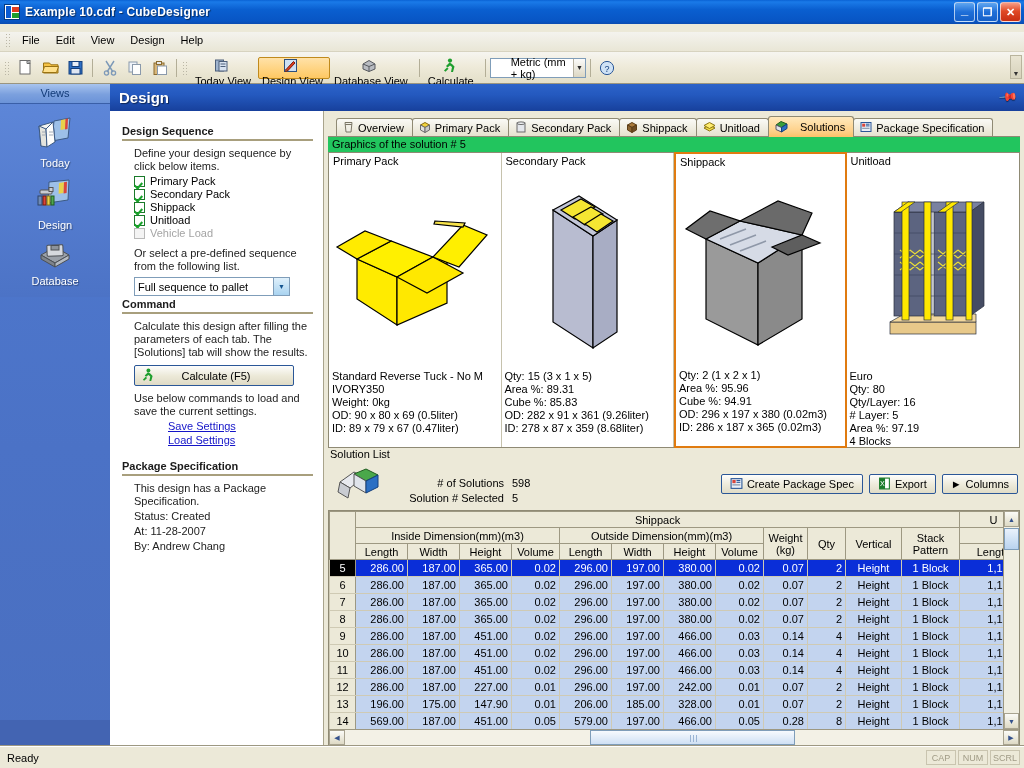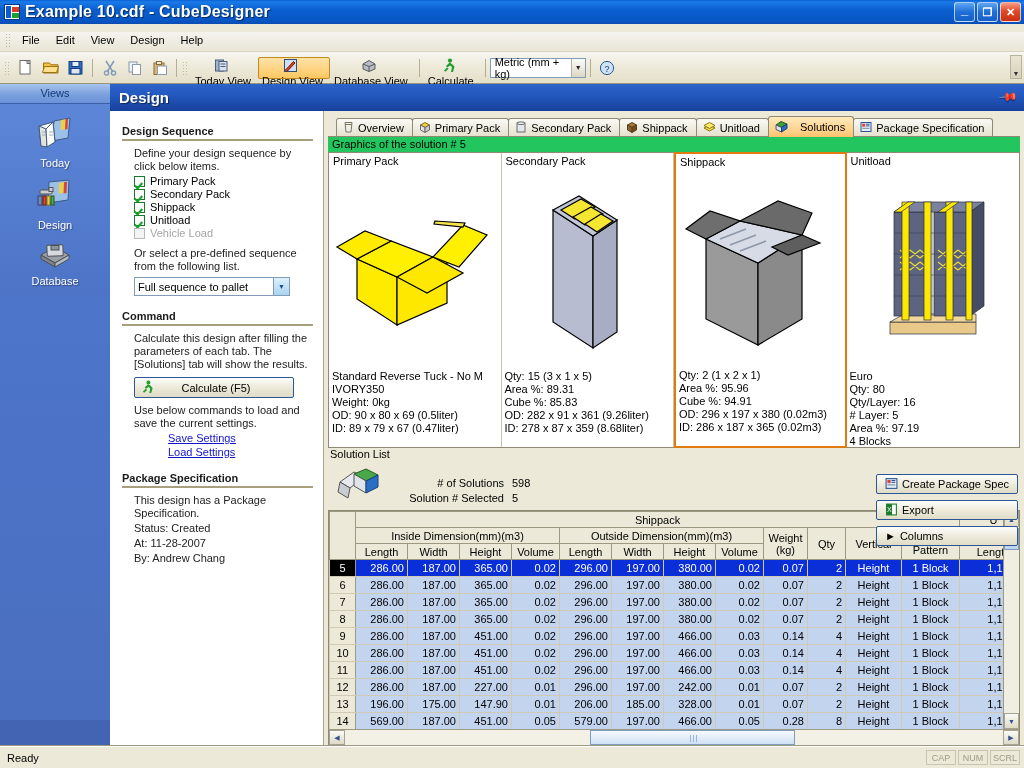--- a/index.html
+++ b/index.html
@@ -17,21 +17,21 @@
     height:24px; flex:0 0 24px;
     background:linear-gradient(180deg,#0a62d4 0%,#1a7ae8 8%,#0a5fd0 40%,#0855c4 88%,#0b4bb0 100%);
     display:flex; align-items:center; padding:0 2px 0 4px; position:relative;
   }
   .titlebar .tbicon {
     width:16px;height:16px;flex:0 0 16px;margin-right:5px;
     background:#fff;border:1px solid #063a80;position:relative;overflow:hidden;
   }
   .titlebar .tbicon:before{content:"";position:absolute;left:1px;top:1px;width:5px;height:12px;background:#0b5bd3;}
   .titlebar .tbicon:after{content:"";position:absolute;left:7px;top:2px;width:7px;height:5px;background:#e03b1e;box-shadow:0 6px 0 #1e9e2e;}
-  .titletext { color:#fff; font-size:16px; font-weight:bold; text-shadow:1px 1px 1px rgba(0,0,0,.55); letter-spacing:.2px;}
+  .titletext { color:#fff; font-size:12px; font-weight:bold; text-shadow:1px 1px 1px rgba(0,0,0,.55); letter-spacing:.2px;}
   .winbtns { position:absolute; right:3px; top:2px; display:flex; gap:2px; }
   .wbtn { width:21px; height:20px; border:1px solid rgba(255,255,255,.65); border-radius:3px; position:relative;
           background:linear-gradient(180deg,#5fa6f0,#1f6fd8 50%,#1560c8); }
   .wbtn.close { background:linear-gradient(180deg,#f79d86,#e04a26 45%,#c92f12); }
   .wbtn .g { position:absolute; inset:0; color:#fff; font-size:11px; line-height:18px; text-align:center; font-weight:bold; }
   .wbtn.min .g{ font-size:13px; line-height:14px; }
 
   
   .menubar { height:20px; flex:0 0 20px; background:linear-gradient(180deg,#f4f3ee,#e9e6d6); display:flex; 
              padding-left:4px; border-bottom:1px solid #d7d3c0;margin-top:8px; }
@@ -43,21 +43,21 @@
   
   .toolbar { height:32px; flex:0 0 32px; background:linear-gradient(180deg,#f6f5f0 0%,#eeead9 48%,#e3dfc9 100%);
              display:flex; align-items:center; padding-left:3px; border-bottom:1px solid #9a9580; position:relative;}
   .tbgroup { display:flex; align-items:center; height:26px; }
   .tbtn { width:23px;height:22px;margin:0 1px; display:flex;align-items:center;justify-content:center; border:1px solid transparent; border-radius:2px;}
   .tbsep { width:1px; height:18px; background:#b3ae97; margin:0 4px; }
   .ibtn { display:flex;align-items:center;height:22px;padding:0 6px 0 3px;border:1px solid transparent;border-radius:2px;font-size:11px;white-space:nowrap;flex-direction:column;}
   .ibtn .ic { margin-right:4px; }
   .ibtn.active { background:linear-gradient(180deg,#ffe2a8,#fec863); border:1px solid #c08a1c; }
   .combo { height:20px; border:1px solid #7f9db9; background:#fff; display:flex; align-items:center;
-           font-size:11px; padding-left:4px; width:96px; justify-content:space-between; }
+           font-size:11px; padding-left:20px; width:96px; justify-content:space-between; }
   .combo .arrow { width:15px;height:18px; background:linear-gradient(180deg,#fbfbfa,#dcd7c3); border-left:1px solid #b5b0a0;
                   display:flex;align-items:center;justify-content:center; font-size:7px; color:#2a2a2a;}
   .tbend { position:absolute; right:2px; top:3px; width:12px; height:24px;
            background:linear-gradient(180deg,#e9e5d3,#d7d2bb); border:1px solid #b9b49d; display:flex;align-items:flex-end;justify-content:center;}
   .tbend:after{content:"▼"; font-size:7px; color:#333; line-height:9px;}
 
   
   .bodyrow { flex:1 1 auto; display:flex; min-height:0; }
 
   
@@ -124,21 +124,21 @@
   .gart { flex:1 1 auto; display:flex; align-items:center; justify-content:center; overflow:hidden;}
   .ginfo { flex:0 0 78px; font-size:11px; line-height:13px; padding:1px 0 0 3px; white-space:nowrap; overflow:hidden;}
 
   .solbar { flex:0 0 62px; display:flex; align-items:flex-start; position:relative; padding-top:2px;}
   .sollabel { position:absolute; left:2px; top:0px; font-size:11px; }
   .solicon { margin:16px 6px 0 8px; }
   .solstats { margin-top:26px; font-size:11px; line-height:15px; }
   .solstats .row{ display:flex; }
   .solstats .k{ width:118px; text-align:right; }
   .solstats .v{ width:40px; padding-left:8px; }
-  .solbtns { position:absolute; right:2px; top:26px; display:flex; gap:6px;flex-direction:column; }
+  .solbtns { position:absolute; right:2px; top:26px; display:flex; gap:6px; }
   .sbtn { height:20px; border:1px solid #2b5797; border-radius:2px; font-size:11px; display:flex; align-items:center;
           padding:0 8px; background:linear-gradient(180deg,#fdfdfc,#eeebdb 52%,#e0dcc7); white-space:nowrap;}
   .sbtn .ic{ margin-right:4px;}
 
   
   .tablewrap { flex:1 1 auto; min-height:0; display:flex; flex-direction:column; border:1px solid #8f8a74; background:#fff; overflow:hidden; }
   .tbl { border-collapse:collapse; table-layout:fixed; width:698px; font-size:11px; }
   .tbl th { background:#ece9d8; border:1px solid #9d9882; font-weight:normal; font-size:11px; padding:1px 2px; height:16px;}
   .tbl td { border:1px solid #cfcab4; padding:0 3px; height:17px; background:#c3d4ef; text-align:right; white-space:nowrap;}
   .tbl td.idx { background:#ece9d8; text-align:center; border-right:1px solid #9d9882; color:#000; }
@@ -389,21 +389,21 @@
             <span class="chkbox dis"></span>
             <span class="chklbl dis">Vehicle Load</span>
           </div>
 
           <div class="ptext" style="margin-top:8px">Or select a pre-defined sequence from the following list.</div>
           <div class="selbox">
             <span>Full sequence to pallet</span>
             <span class="arrow">▼</span>
           </div>
 
-          <div class="sechead" style="margin-top:14px">Command</div>
+          <div class="sechead" style="margin-top:2px">Command</div>
           <div class="secrule"></div>
           <div class="ptext">Calculate this design after filling the parameters of each tab. The [Solutions] tab will show the results.</div>
 
           <div class="calcbtn">
             <span class="ic">
               <svg width="13" height="14" viewBox="0 0 14 15">
                   <circle cx="8" cy="2.6" r="2.1" fill="#1e9e2e"></circle>
                   <path d="M7.5 4.5 L4 8 L5.5 9.5 L8 7.5 L10 9 L9 14 L11 14 L12.5 8.5 L10 6 Z" fill="#1e9e2e"></path>
                   <path d="M5 9.5 L2 12.5 L3.4 13.8 L6.6 10.8 Z" fill="#1e9e2e"></path>
                 </svg>

